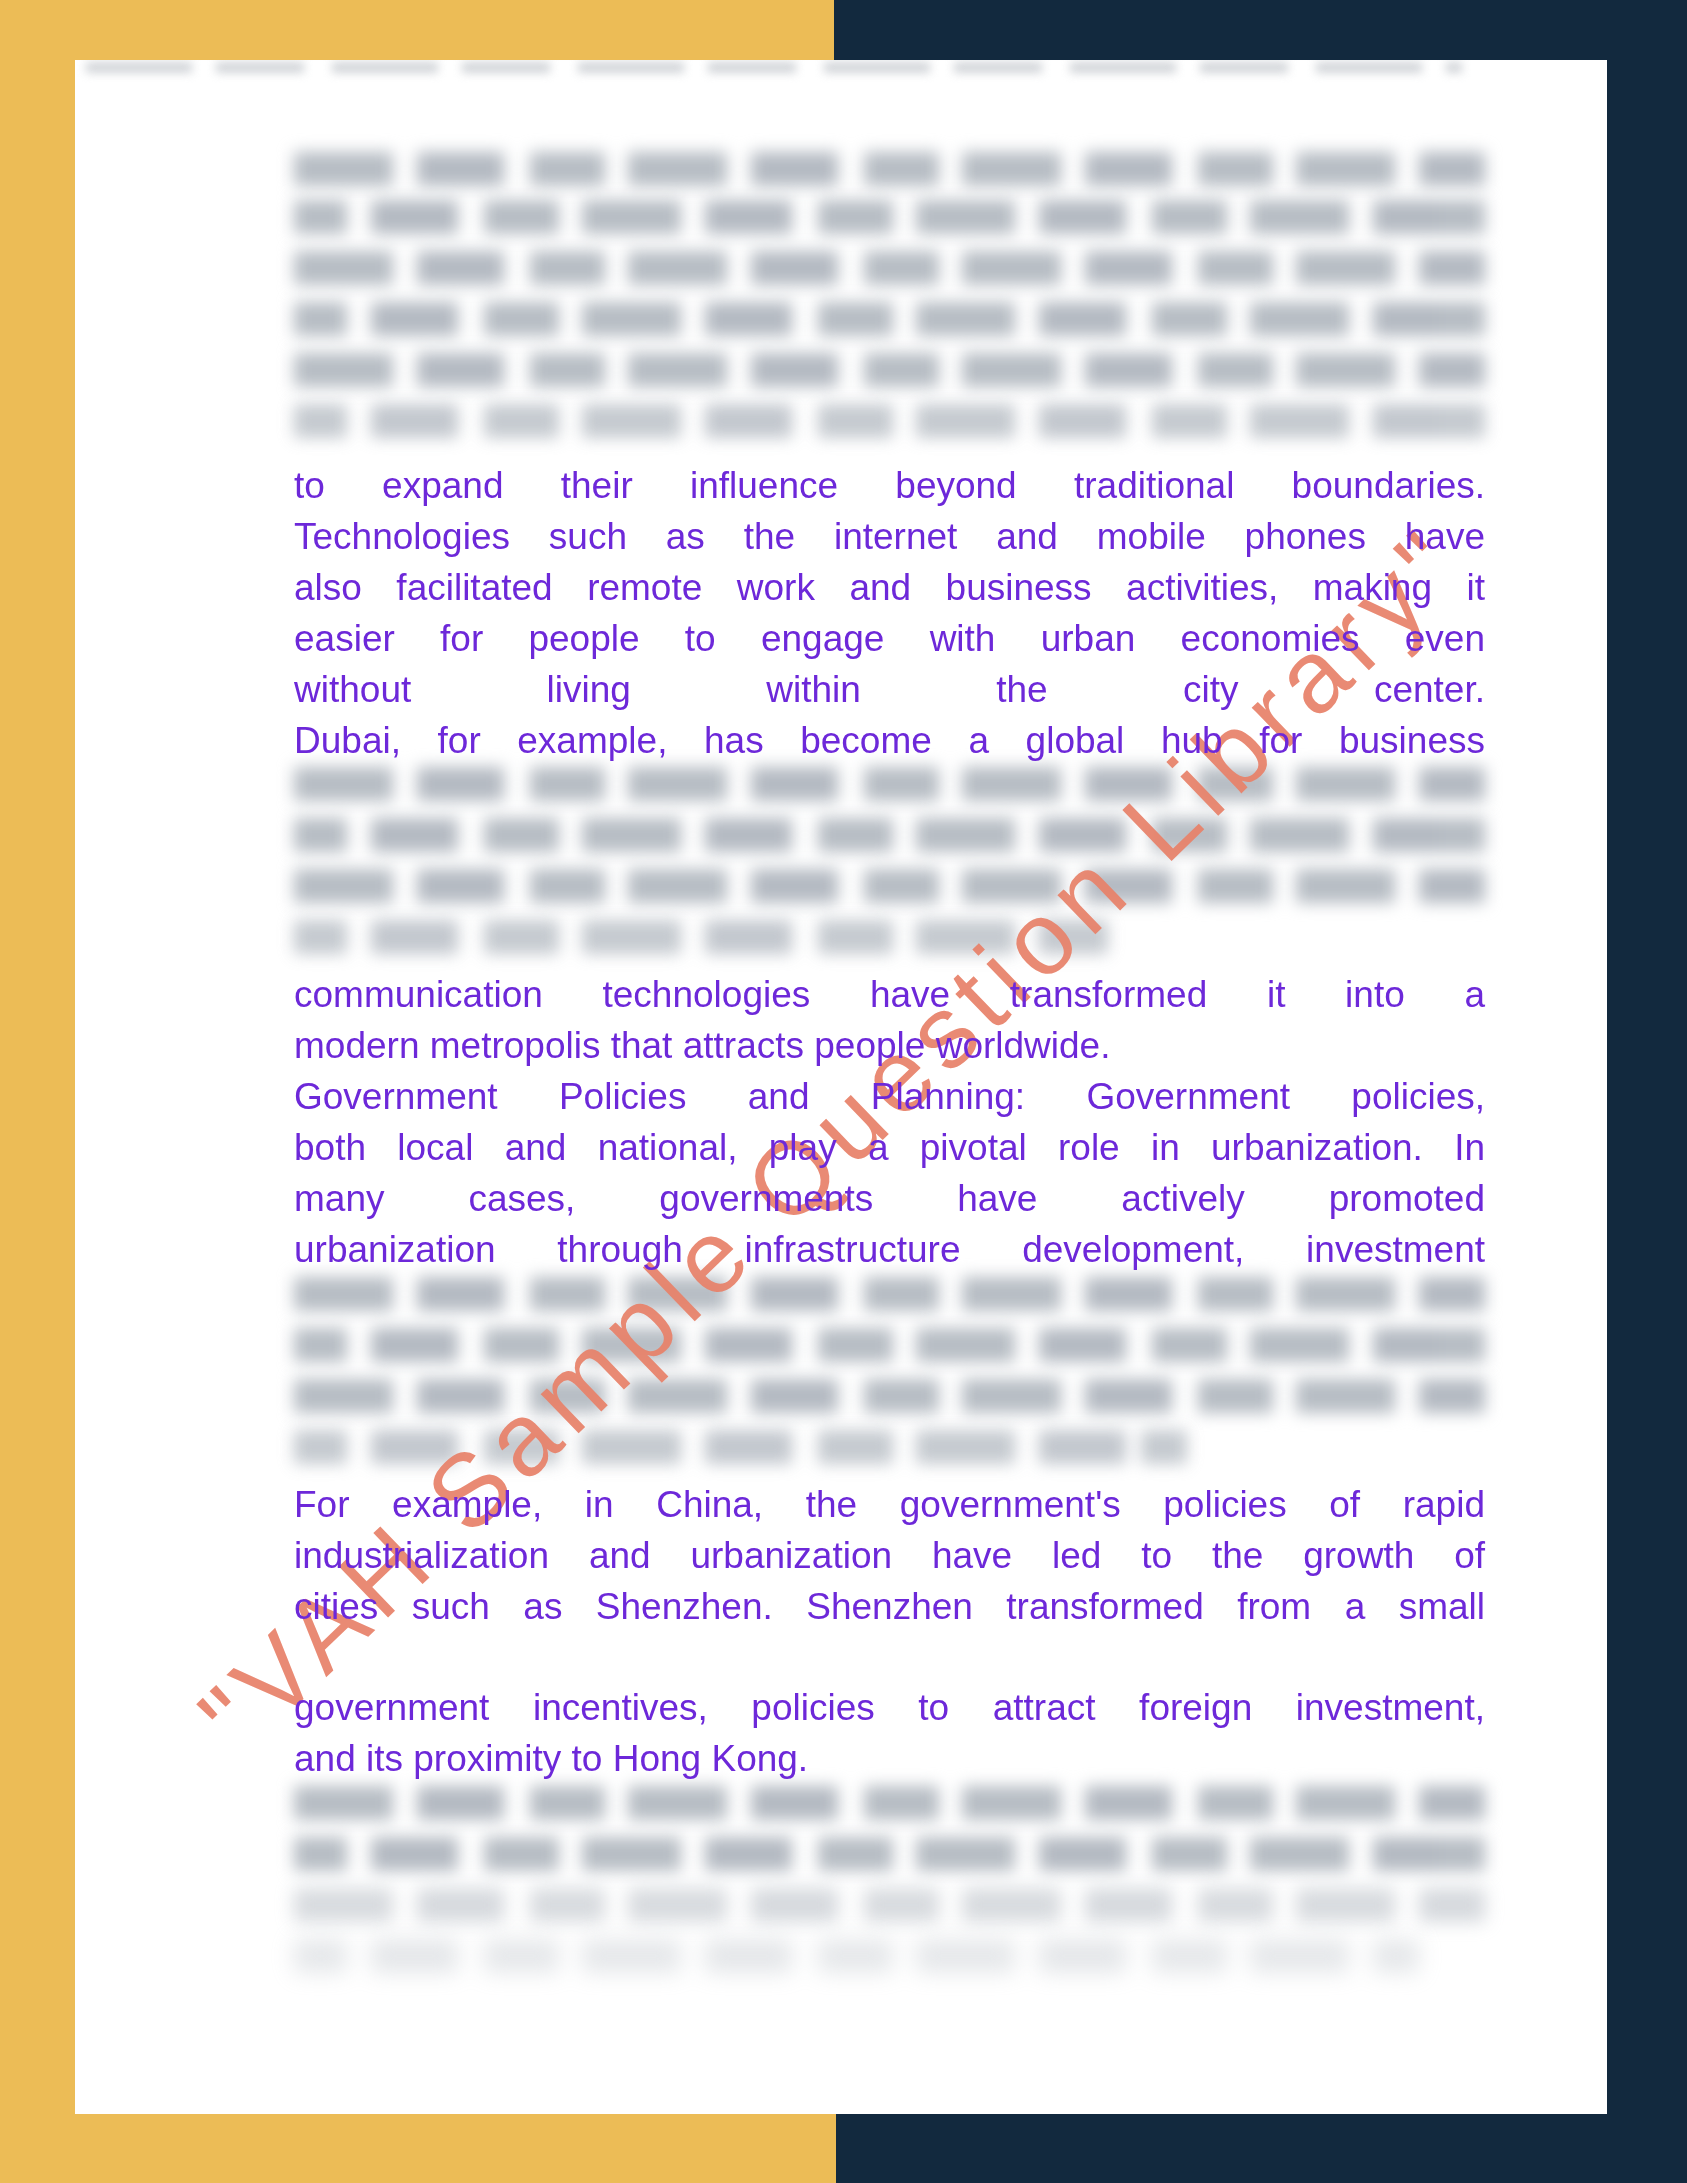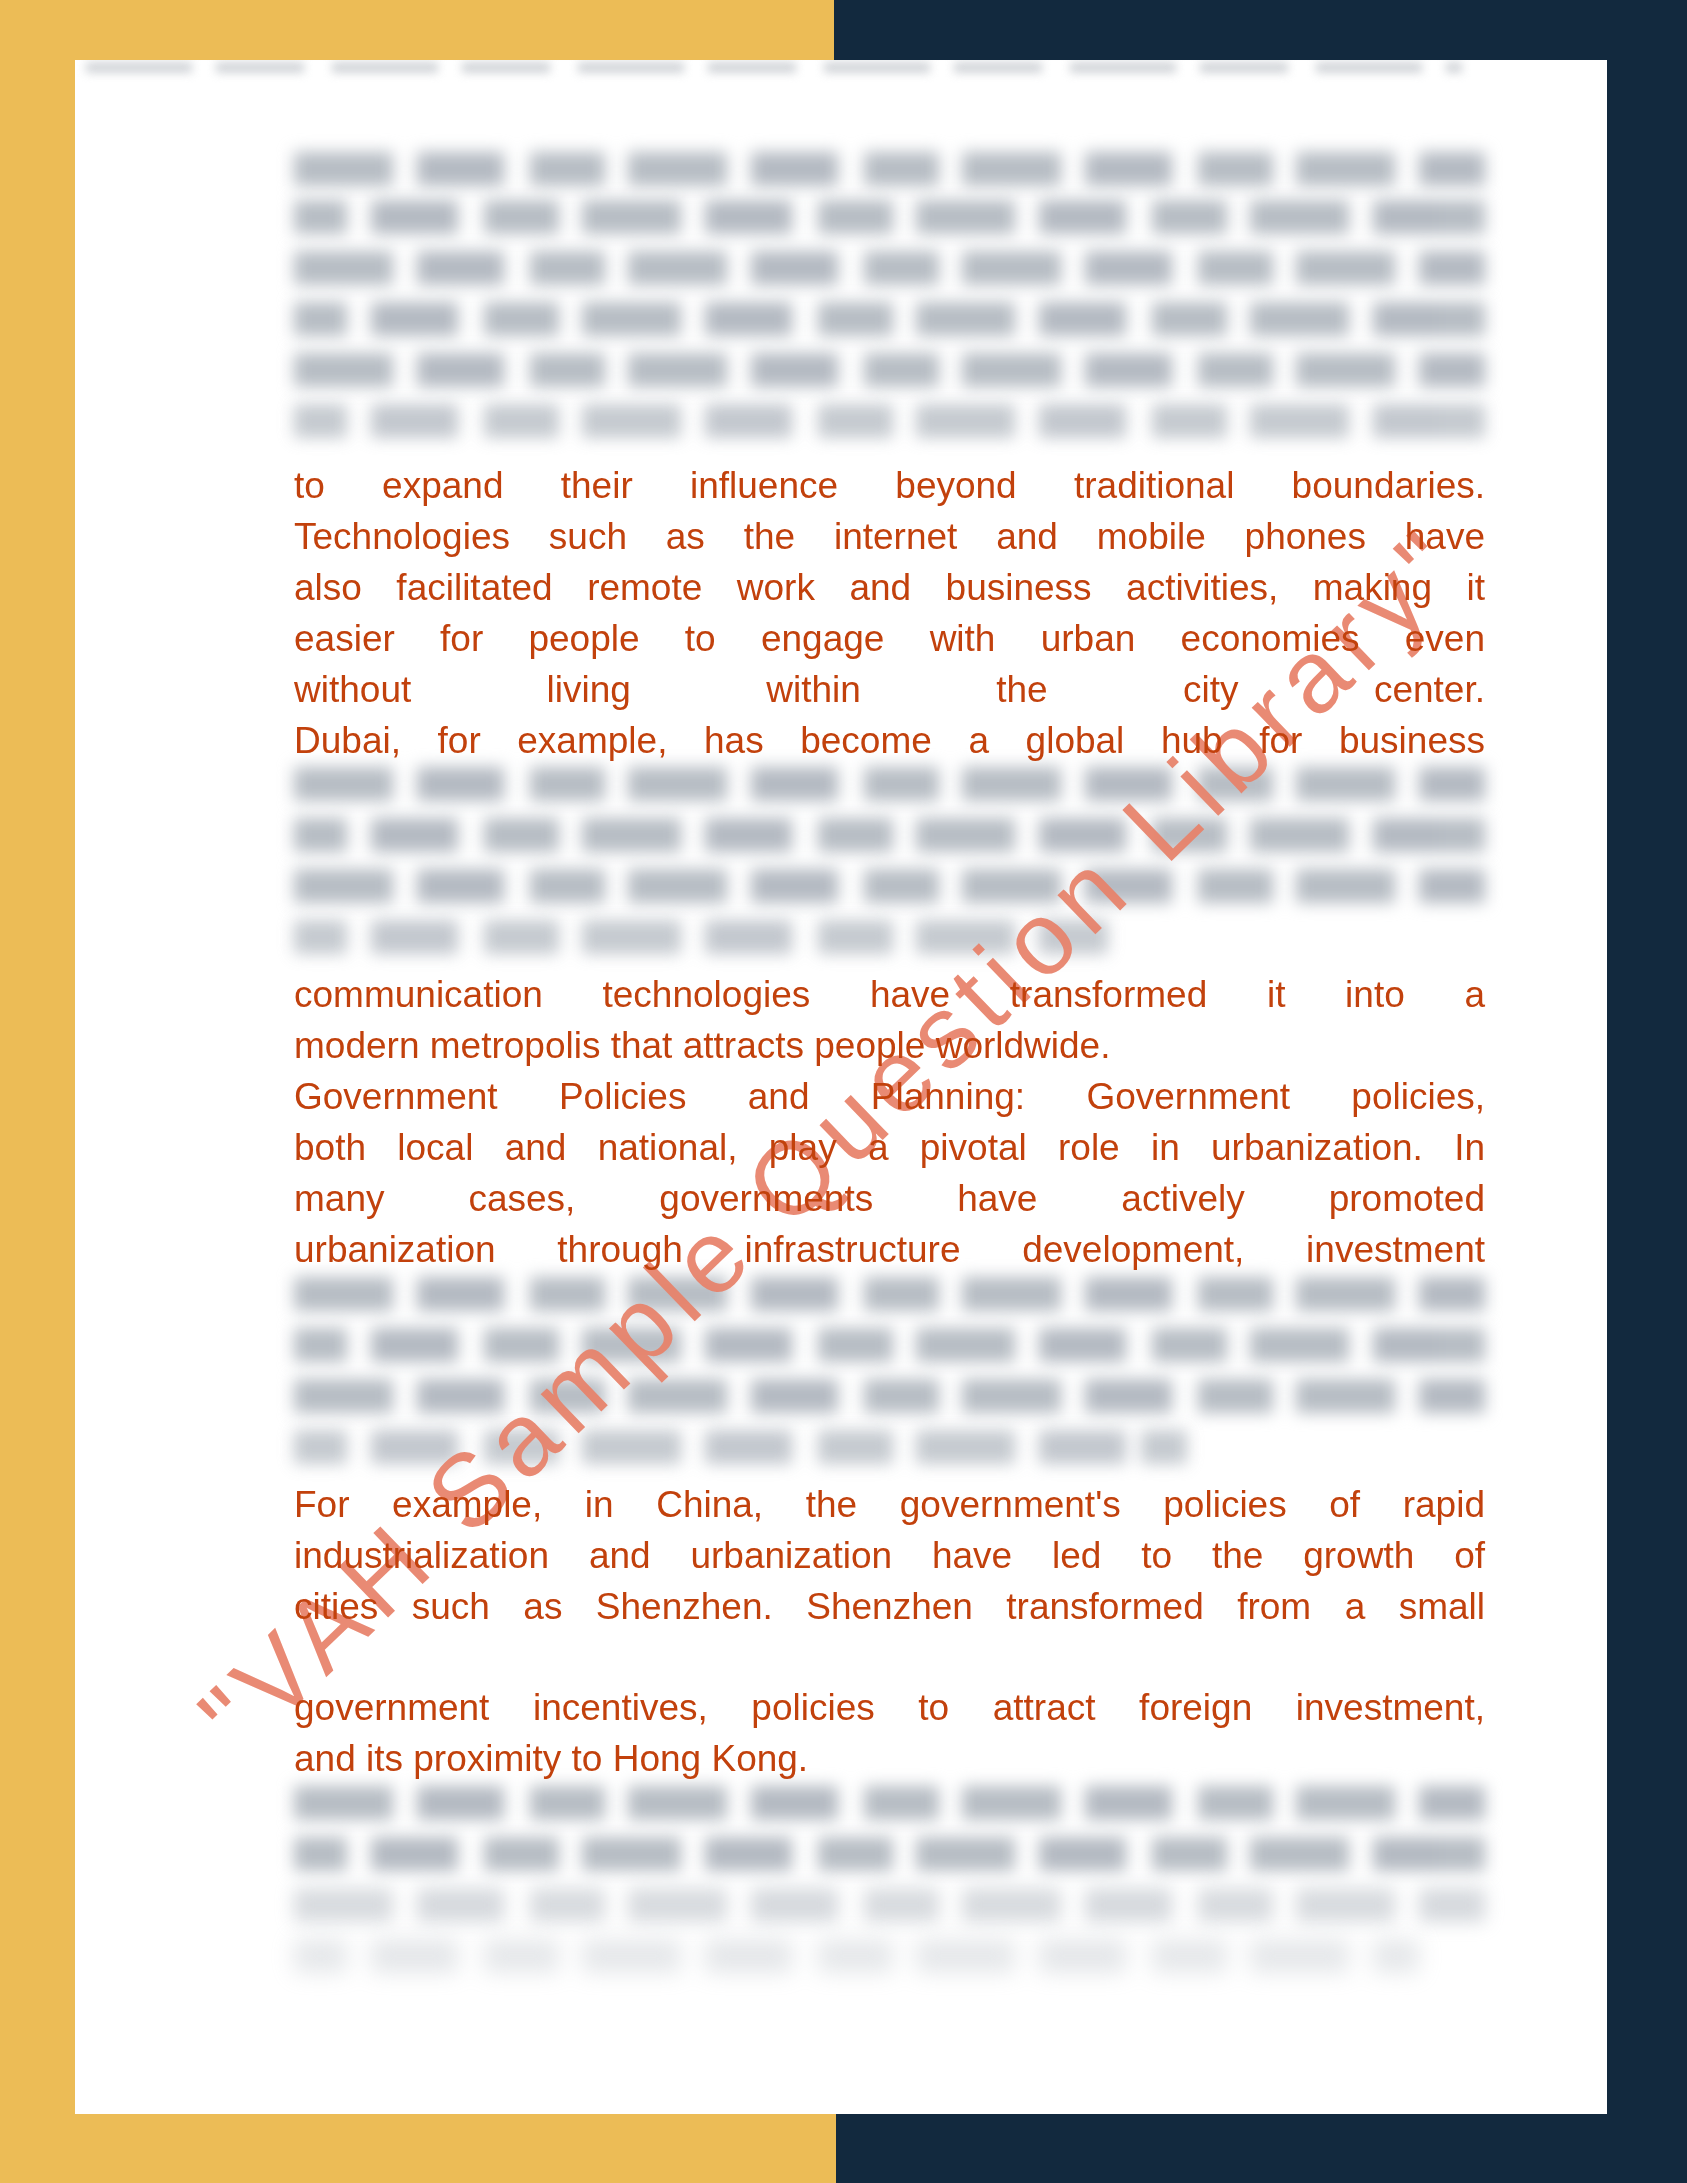--- a/index.html
+++ b/index.html
@@ -26,21 +26,21 @@
   .blur-line{position:absolute;left:294px;width:1191px;height:34px;z-index:2;
     background:repeating-linear-gradient(90deg,#b7bdc4 0 99px,rgba(255,255,255,0) 99px 123px,#b4bac2 123px 210px,rgba(255,255,255,0) 210px 236px,#b7bdc4 236px 311px,rgba(255,255,255,0) 311px 334px);
     filter:blur(8px);}
   .blur-line:nth-child(even){background-position:-46px 0;}
   .bl-fade1{opacity:.8;}
   .bl-fade2{opacity:.55;filter:blur(9.3px);}
   .bl-fade3{opacity:.35;filter:blur(10.6px);}
 
   
   .tline{position:absolute;left:294px;width:1191px;height:52px;line-height:52px;
-    font-size:37px;color:#c2410c;z-index:10;white-space:nowrap;
+    font-size:37px;color:#6d28d9;z-index:10;white-space:nowrap;
     text-align:justify;text-align-last:justify;white-space:normal;}
   .tline.left{text-align:left;text-align-last:left;}
 
   
   .watermark{position:absolute;left:218px;top:1667px;height:132px;line-height:132px;
     transform-origin:0 50%;transform:rotate(-44deg);
     font-size:103px;letter-spacing:9.3px;color:#e8826a;opacity:.93;
     white-space:nowrap;z-index:6;font-family:"Liberation Sans",sans-serif;}
 </style>
 </head>

